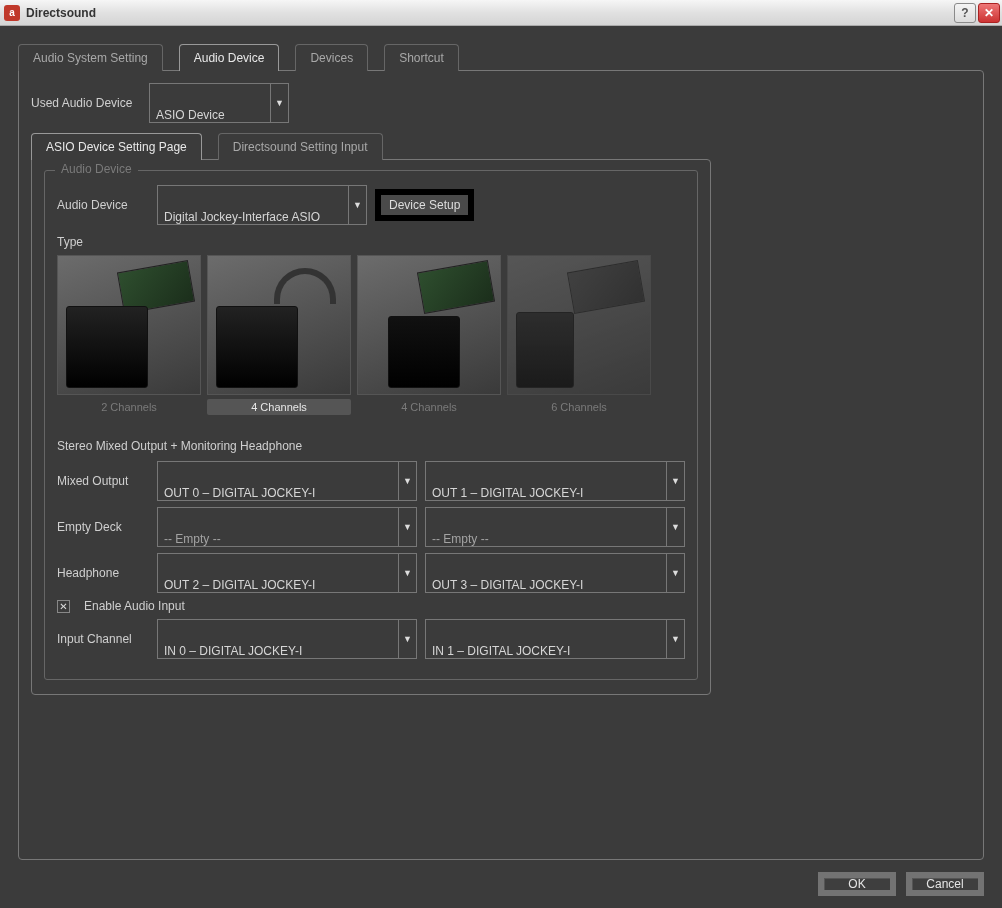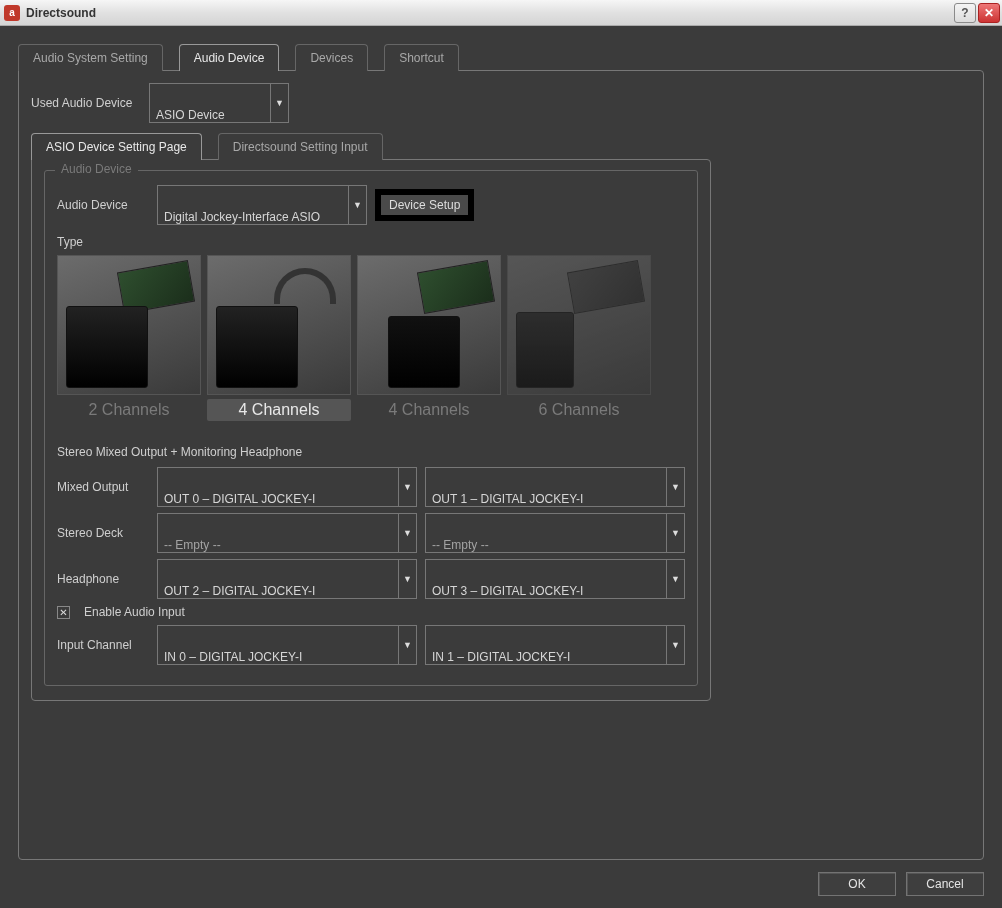--- a/index.html
+++ b/index.html
@@ -209,21 +209,21 @@
     width: 50px; height: 30px;
     top: 12px; right: 14px;
     transform: none;
   }
   .two-sp::after {
     width: 56px; height: 74px;
   }
   .type-caption {
     margin-top: 4px;
     color: #7a7a7a;
-    font-size: 16px;
+    font-size: 11px;
     padding: 2px 0;
   }
   .type-caption.selected {
     background: #555;
     color: #e8e8e8;
     border-radius: 2px;
   }
   .section-title {
     margin: 24px 0 8px 0;
     color: #cfcfcf;
@@ -242,21 +242,21 @@
   .footer {
     position: absolute;
     right: 18px;
     bottom: 12px;
     display: flex;
     gap: 10px;
   }
   .footer .fbtn {
     min-width: 78px;
     height: 24px;
-    border: 1px solid #737373;
+    border: 6px solid #737373;
     background: #3e3e3e;
     color: #e4e4e4;
     display: flex; align-items: center; justify-content: center;
     box-shadow: inset 1px 1px 0 #555;
   }
   .footer .fbtn.cancel { }
 </style>
 </head>
 <body>
 
@@ -335,21 +335,21 @@
               <span class="dd-text">OUT 0 – DIGITAL JOCKEY-I</span>
               <span class="dd-btn">▼</span>
             </div>
             <div class="dropdown dd-wide">
               <span class="dd-text">OUT 1 – DIGITAL JOCKEY-I</span>
               <span class="dd-btn">▼</span>
             </div>
           </div>
 
           <div class="row">
-            <span class="row-label-narrow">Stereo Deck</span>
+            <span class="row-label-narrow">Empty Deck</span>
             <div class="dropdown dd-wide dim">
               <span class="dd-text">-- Empty --</span>
               <span class="dd-btn">▼</span>
             </div>
             <div class="dropdown dd-wide dim">
               <span class="dd-text">-- Empty --</span>
               <span class="dd-btn">▼</span>
             </div>
           </div>
 

